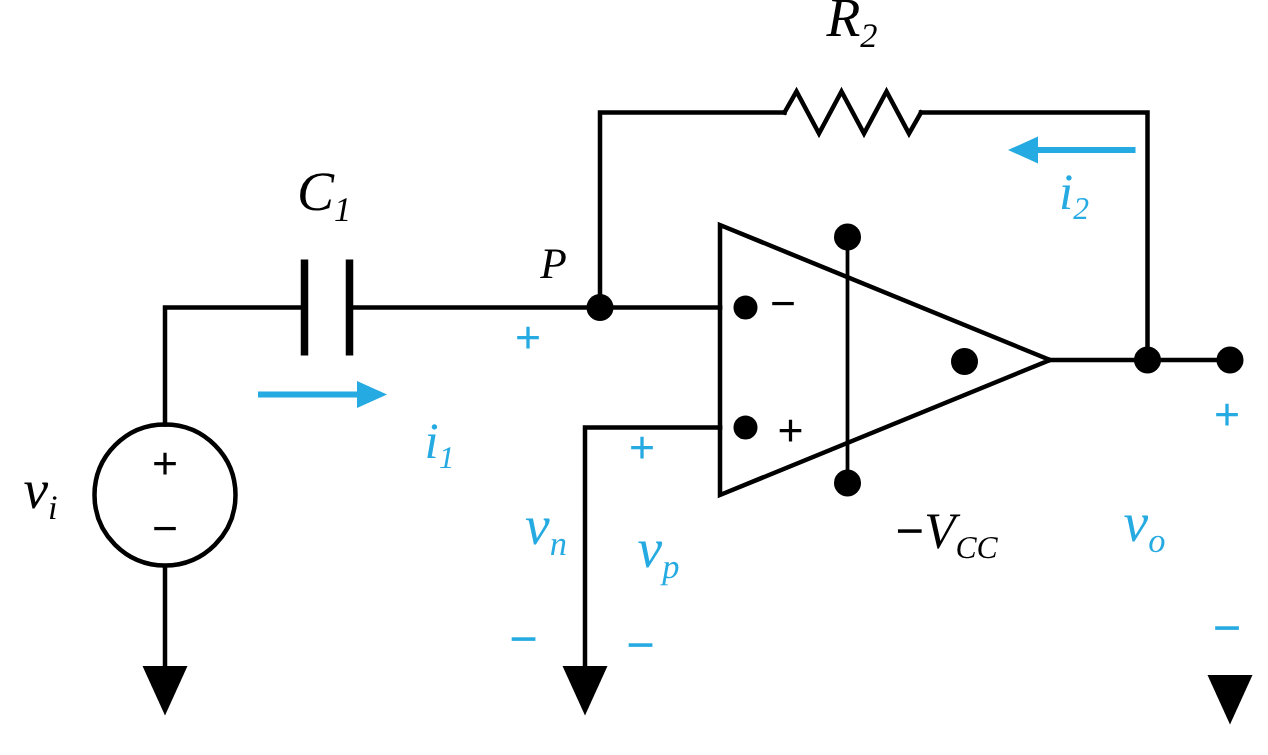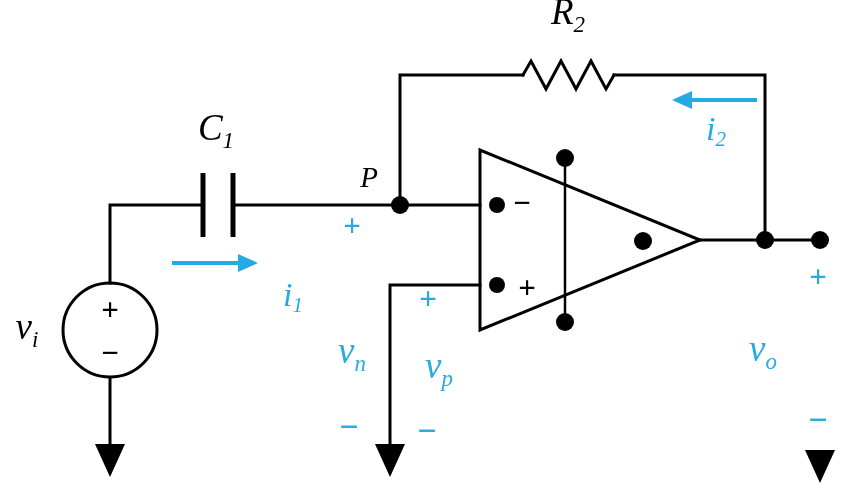--- a/index.html
+++ b/index.html
@@ -81,26 +81,27 @@
 
   <div class="lbl sz37" style="left:216px; top:131px;"><span>C</span><span class="sub">1</span></div>
   <div class="lbl cyan sz34" style="left:246px; top:297px;margin-left:47px;"><span>i</span><span class="sub">1</span></div>
 
   <div class="lbl sz29" style="left:369px; top:177px;">P</div>
   <div class="lbl sign cyan sz31" style="left:352px; top:225px;">+</div>
 
   <div class="lbl sign sz31" style="left:522px; top:202px;">−</div>
   <div class="lbl sign sz31" style="left:527px; top:287px;">+</div>
 
+  <div class="lbl sz34" style="left:631px; top:357px;"><span class="sign">−</span><span>V</span><span class="sub">CC</span></div>
 
   <div class="lbl sz37" style="left:568px; top:15px;"><span>R</span><span class="sub">2</span></div>
   <div class="lbl cyan sz34" style="left:716px; top:131px;"><span>i</span><span class="sub">2</span></div>
 
   <div class="lbl sign cyan sz31" style="left:428px; top:298px;">+</div>
-  <div class="lbl cyan sz37" style="left:352px; top:354px;"><span>v</span><span class="sub">n</span></div>
+  <div class="lbl cyan sz37" style="left:364px; top:354px;"><span>v</span><span class="sub">n</span></div>
   <div class="lbl cyan sz37" style="left:419px; top:369px;margin-left:20px;"><span>v</span><span class="sub">p</span></div>
   <div class="lbl sign cyan sz34" style="left:349px; top:427px;">−</div>
   <div class="lbl sign cyan sz34" style="left:427px; top:431px;">−</div>
 
   <div class="lbl sign cyan sz31" style="left:818px; top:276px;">+</div>
   <div class="lbl cyan sz37" style="left:763px; top:352px;"><span>v</span><span class="sub">o</span></div>
   <div class="lbl sign cyan sz34" style="left:818px; top:420px;">−</div>
 
 </div>
 

